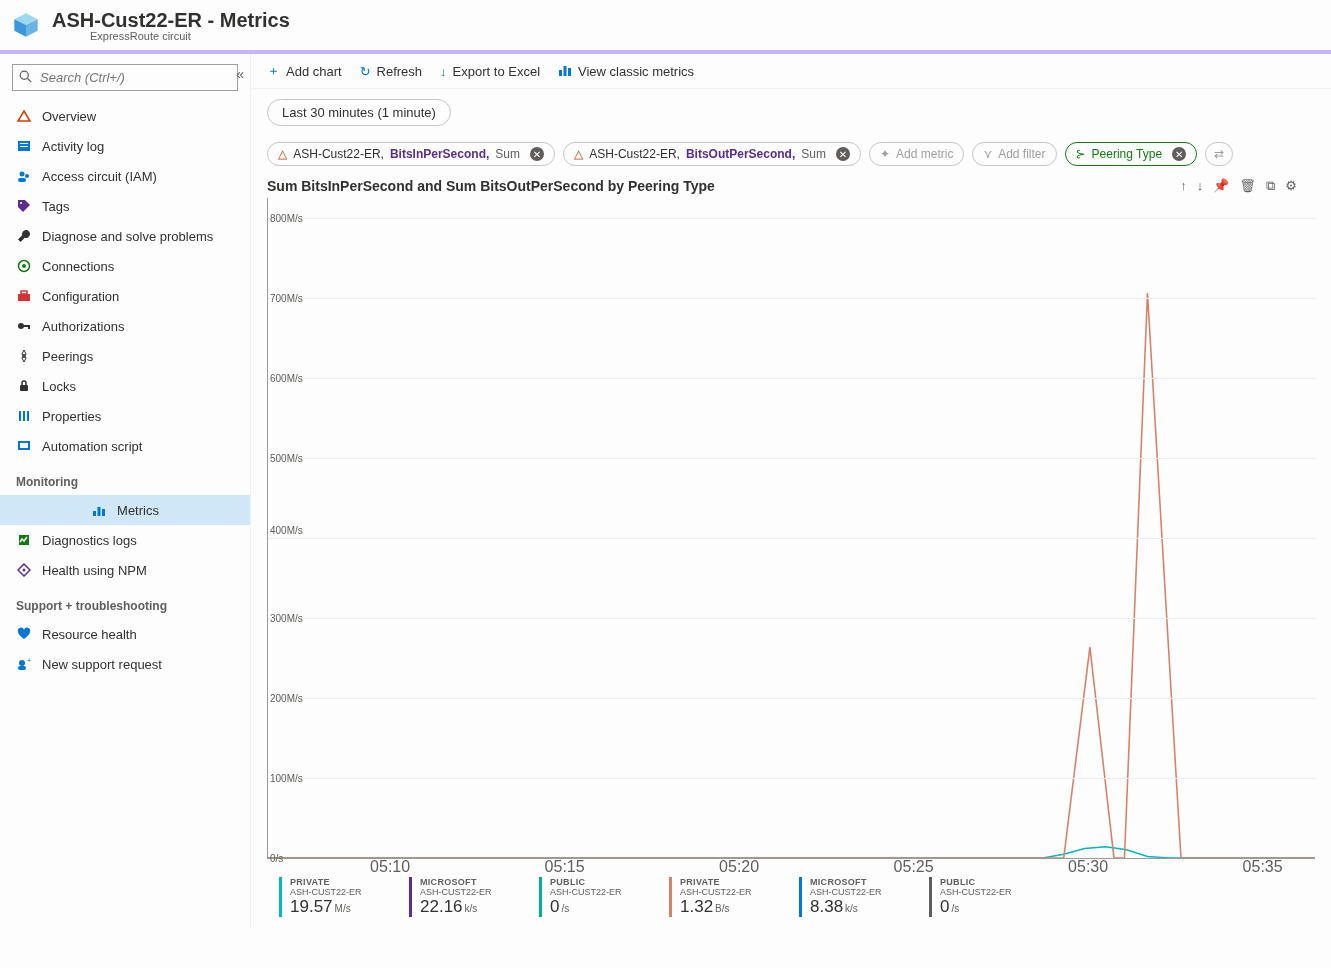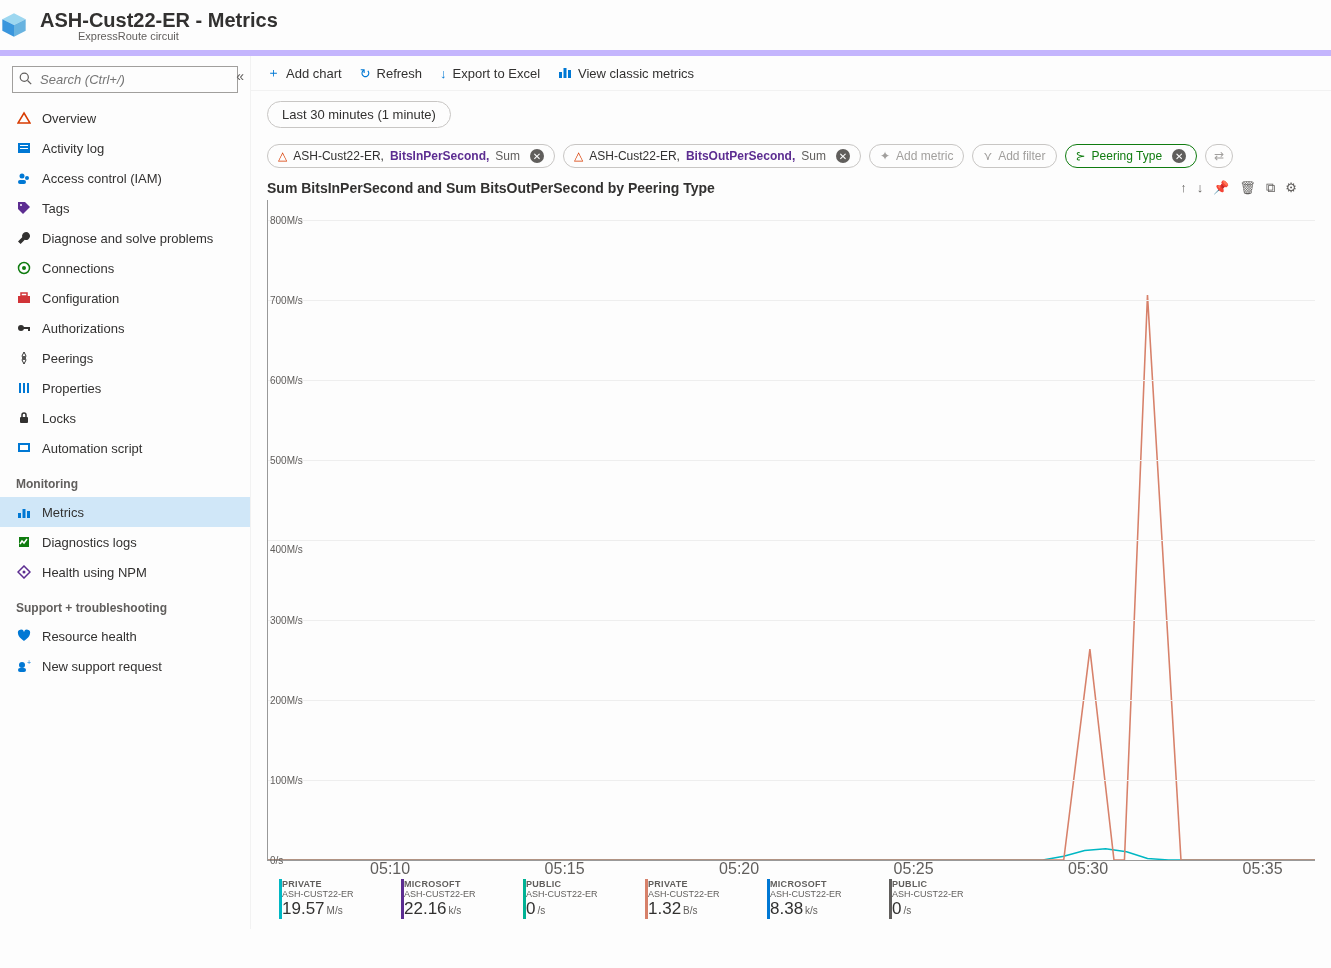--- a/index.html
+++ b/index.html
@@ -7,22 +7,22 @@
     padding: 0;
     font-family: "Segoe UI", Arial, sans-serif;
     font-size: 13px;
     color: #323130;
     background: #fdfdfd;
     width: 1331px;
   }
   .header {
     display: flex;
     align-items: center;
-    padding: 8px 0;
-    border-bottom: 6px solid #c4b5fd;
+    padding: 8px 12px;
+    border-bottom: 4px solid #c4b5fd;
     gap: 12px;
   }
   .header .cube-icon {
     width: 28px;
     height: 28px;
     flex-shrink: 0;
   }
   .header .title-block {
     display: flex;
     flex-direction: column;
@@ -82,21 +82,21 @@
     font-weight: 600;
   }
   .side-item {
     padding: 7px 16px;
     display: flex;
     align-items: center;
     gap: 10px;
     cursor: pointer;
     font-size: 13px;
   }
-  .side-item.selected { background: #d0e7f8; }
+  .side-item.selected { background: #d0e7f8; justify-content: center; }
   .side-item .icon {
     width: 16px;
     height: 16px;
     display: inline-flex;
     align-items: center;
     justify-content: center;
     font-size: 13px;
   }
   .main {
     flex: 1;
@@ -211,20 +211,21 @@
     transform:translateX(-50%);
   }
   .legend-row {
     display:flex;
     gap: 24px;
     padding: 18px 28px 10px 28px;
   }
   .legend-item {
     display:flex;
     border-left: 3px solid;
+    padding-left:8px;
     flex-direction:column;
     min-width:95px;
   }
   .legend-item .l1 { font-size:9px; color:#605e5c; font-weight:600; letter-spacing:0.3px;}
   .legend-item .l2 { font-size:9px; color:#605e5c; }
   .legend-item .val { font-size:17px; font-weight:400; color:#323130; display:flex; align-items:baseline; gap:2px;}
   .legend-item .unit { font-size:10px; color:#605e5c; }
 </style>
 </head>
 <body>
@@ -274,21 +275,21 @@
           <span>Activity log</span>
         </div>
         <div class="side-item">
           <span class="icon">
             <svg width="14" height="14" viewBox="0 0 14 14">
               <circle cx="5" cy="5" r="2.5" fill="#0078d4"></circle>
               <circle cx="10" cy="7" r="2" fill="#0078d4"></circle>
               <rect x="1" y="9" width="8" height="4" rx="2" fill="#0078d4"></rect>
             </svg>
           </span>
-          <span>Access control (IAM)</span>
+          <span>Access circuit (IAM)</span>
         </div>
         <div class="side-item">
           <span class="icon">
             <svg width="14" height="14" viewBox="0 0 14 14">
               <polygon points="1,1 8,1 13,6 6,13 1,8" fill="#5c2d91"></polygon>
               <circle cx="4" cy="4" r="1" fill="white"></circle>
             </svg>
           </span>
           <span>Tags</span>
         </div>
@@ -333,35 +334,35 @@
             <svg width="14" height="14" viewBox="0 0 14 14">
               <polygon points="7,1 9,5 7,9 5,5" fill="none" stroke="#323130"></polygon>
               <polygon points="7,5 9,9 7,13 5,9" fill="none" stroke="#323130"></polygon>
             </svg>
           </span>
           <span>Peerings</span>
         </div>
         <div class="side-item">
           <span class="icon">
             <svg width="14" height="14" viewBox="0 0 14 14">
+              <rect x="3" y="6" width="8" height="6" rx="1" fill="#323130"></rect>
+              <path d="M5 6V4a2 2 0 1 1 4 0v2" fill="none" stroke="#323130" stroke-width="1.5"></path>
+            </svg>
+          </span>
+          <span>Locks</span>
+        </div>
+        <div class="side-item">
+          <span class="icon">
+            <svg width="14" height="14" viewBox="0 0 14 14">
               <rect x="2" y="2" width="2" height="10" fill="#0078d4"></rect>
               <rect x="6" y="2" width="2" height="10" fill="#0078d4"></rect>
               <rect x="10" y="2" width="2" height="10" fill="#0078d4"></rect>
             </svg>
           </span>
           <span>Properties</span>
-        </div>
-        <div class="side-item">
-          <span class="icon">
-            <svg width="14" height="14" viewBox="0 0 14 14">
-              <rect x="3" y="6" width="8" height="6" rx="1" fill="#323130"></rect>
-              <path d="M5 6V4a2 2 0 1 1 4 0v2" fill="none" stroke="#323130" stroke-width="1.5"></path>
-            </svg>
-          </span>
-          <span>Locks</span>
         </div>
         <div class="side-item">
           <span class="icon">
             <svg width="14" height="14" viewBox="0 0 14 14">
               <rect x="1" y="2" width="12" height="9" fill="#0078d4"></rect>
               <rect x="3" y="4" width="8" height="5" fill="white"></rect>
             </svg>
           </span>
           <span>Automation script</span>
         </div>
@@ -494,21 +495,21 @@
           <path d="M 0 660 L 760 660 L 785 449.11058823529413 L 808 660 L 818 660 L 840 95.11764705882354 L 872 660 L 1000 660" stroke="#d7816a" fill="none" stroke-width="1.5"></path>
         </svg>
     <div class="y-tick" style="top: 660px;">0/s</div>
         <div class="grid-line" style="top: 579.975px;"></div>
         <div class="y-tick" style="top: 579.975px;">100M/s</div>
         <div class="grid-line" style="top: 499.95px;"></div>
         <div class="y-tick" style="top: 499.95px;">200M/s</div>
         <div class="grid-line" style="top: 419.925px;"></div>
         <div class="y-tick" style="top: 419.925px;">300M/s</div>
         <div class="grid-line" style="top: 339.9px;"></div>
-        <div class="y-tick" style="top: 349px;">400M/s</div>
+        <div class="y-tick" style="top: 332px;">400M/s</div>
         <div class="grid-line" style="top: 259.875px;"></div>
         <div class="y-tick" style="top: 259.875px;">500M/s</div>
         <div class="grid-line" style="top: 179.85px;"></div>
         <div class="y-tick" style="top: 179.85px;">600M/s</div>
         <div class="grid-line" style="top: 99.825px;"></div>
         <div class="y-tick" style="top: 99.825px;">700M/s</div>
         <div class="grid-line" style="top: 19.8px;"></div>
         <div class="y-tick" style="top: 19.8px;">800M/s</div>
         <div class="x-tick" style="left: 11.6667%;">05:10</div>
         <div class="x-tick" style="left: 28.3333%;">05:15</div>

